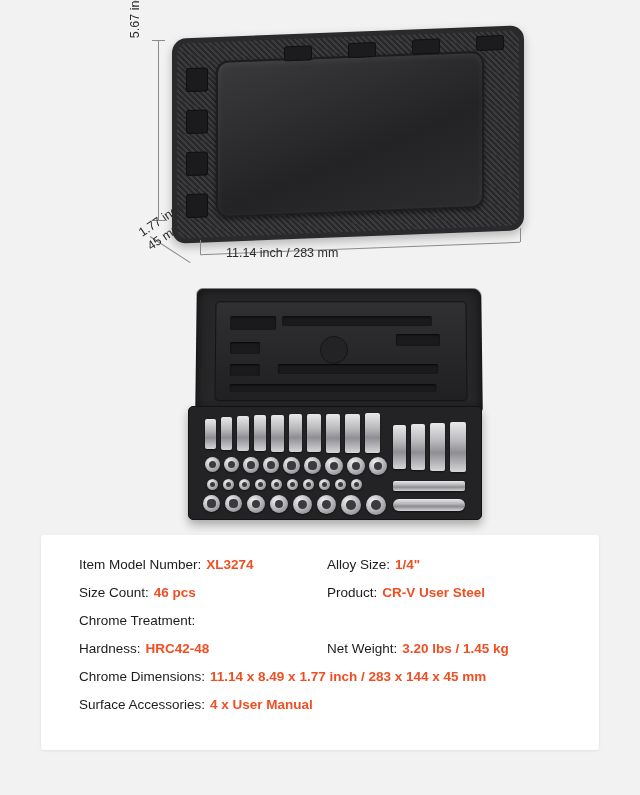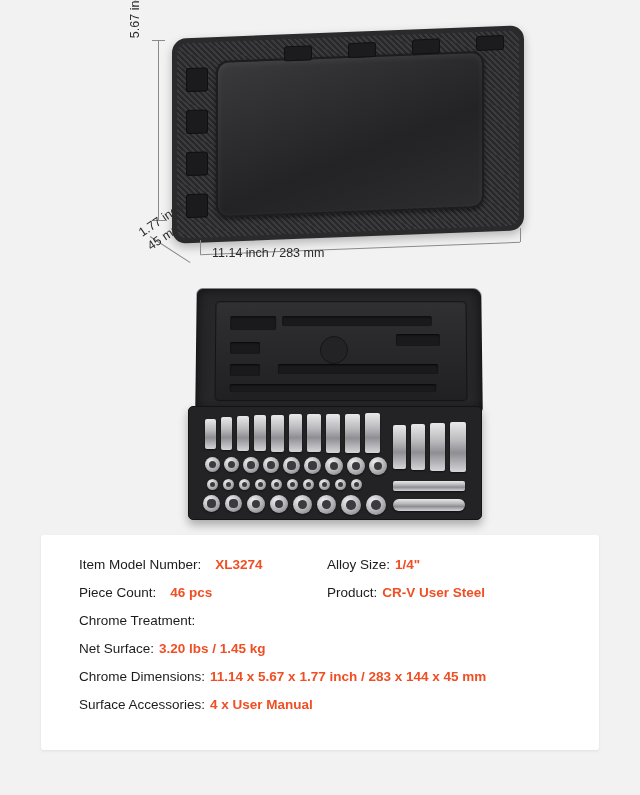--- a/index.html
+++ b/index.html
@@ -127,21 +127,21 @@
     width: 1px;
     height: 14px;
   }
   .h-tick-right {
     left: 520px;
     top: 228px;
     width: 1px;
     height: 14px;
   }
   .label-width {
-    left: 212px;
+    left: 226px;
     top: 246px;
   }
   .d-diag-line {
     left: 150px;
     top: 236px;
     width: 48px;
     height: 1px;
     transform: rotate(33deg);
     transform-origin: left center;
   }
@@ -249,21 +249,21 @@
     display: flex;
     align-items: baseline;
     padding: 0 0 0 38px;
     height: 28px;
   }
   .spec-cell {
     display: flex;
     align-items: baseline;
     white-space: nowrap;
   }
-  .spec-cell.col1 { width: 248px; gap: 9px; }
+  .spec-cell.col1 { width: 248px; }
   .spec-label {
     font-size: 13.5px;
     color: #1c1c1c;
   }
   .spec-value {
     font-size: 13.5px;
     font-weight: bold;
     color: #f04e23;
     margin-left: 5px;
   }
@@ -380,46 +380,50 @@
         <span class="spec-value">XL3274</span>
       </div>
       <div class="spec-cell">
         <span class="spec-label">Alloy Size:</span>
         <span class="spec-value">1/4"</span>
       </div>
     </div>
 
     <div class="spec-row">
       <div class="spec-cell col1">
-        <span class="spec-label">Piece Count:</span>
+        <span class="spec-label">Size Count:</span>
         <span class="spec-value">46 pcs</span>
       </div>
       <div class="spec-cell">
         <span class="spec-label">Product:</span>
         <span class="spec-value">CR-V User Steel</span>
       </div>
     </div>
 
     <div class="spec-row">
       <div class="spec-cell">
         <span class="spec-label">Chrome Treatment:</span>
       </div>
     </div>
 
     <div class="spec-row">
-      <div class="spec-cell">
-        <span class="spec-label">Net Surface:</span>
+      <div class="spec-cell col1">
+        <span class="spec-label">Hardness:</span>
+        <span class="spec-value">HRC42-48</span>
+      </div>
+      <div class="spec-cell">
+        <span class="spec-label">Net Weight:</span>
         <span class="spec-value">3.20 lbs / 1.45 kg</span>
       </div>
     </div>
 
     <div class="spec-row">
       <div class="spec-cell">
         <span class="spec-label">Chrome Dimensions:</span>
-        <span class="spec-value">11.14 x 5.67 x 1.77 inch  / 283 x 144 x 45 mm</span>
+        <span class="spec-value">11.14 x 8.49 x 1.77 inch  / 283 x 144 x 45 mm</span>
       </div>
     </div>
 
     <div class="spec-row">
       <div class="spec-cell">
         <span class="spec-label">Surface Accessories:</span>
         <span class="spec-value">4 x User Manual</span>
       </div>
     </div>
 

